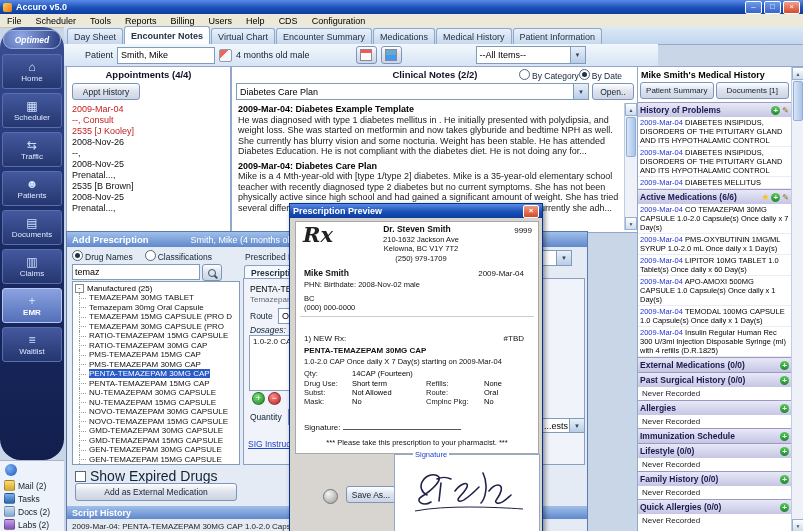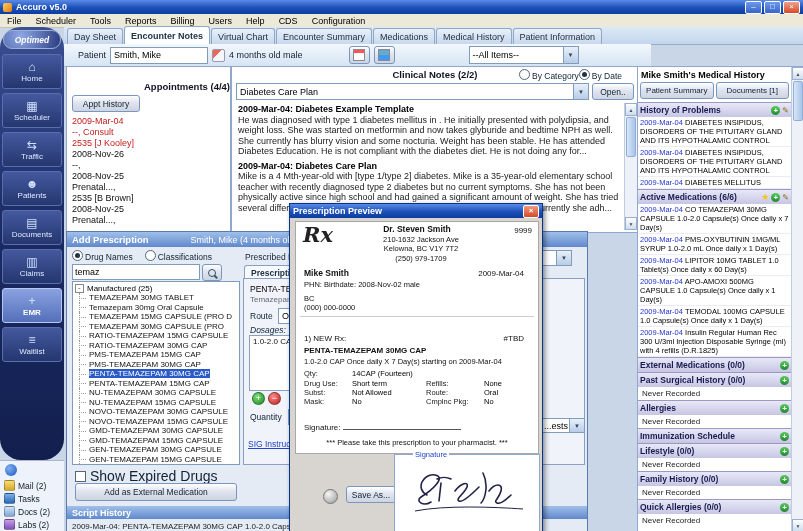--- a/index.html
+++ b/index.html
@@ -57,21 +57,21 @@
     background:linear-gradient(#dce9f7,#c2d6ec);border-bottom:1px solid #94accc;
     display:flex;align-items:flex-end;padding-left:3px;}
   .tab{height:15px;font-size:9px;padding:0 6px;margin-right:1px;color:#234;
     background:linear-gradient(#e8f0fa,#c8d8ec);border:1px solid #8fa8c8;border-bottom:none;
     border-radius:3px 3px 0 0;display:flex;align-items:center;}
   .tab.active{background:#fbfdff;font-weight:bold;height:17px;}
 
   
   .patient-bar{position:absolute;left:64px;top:44px;width:573px;height:22px;
     background:linear-gradient(#f2f7fc,#d6e4f4);border-bottom:1px solid #a8bcd8;
-    display:flex;align-items:center;gap:4px;padding-left:14px;}
+    display:flex;align-items:center;gap:4px;padding-left:21px;}
   .plabel{font-size:9px;color:#123;}
   .pt-name{width:90px;height:15px;background:#fff;border:1px solid #7f9db9;font-size:9px;
     display:flex;align-items:center;padding:0 3px;}
   .mini-icon{width:11px;height:11px;border-radius:2px;
     background:linear-gradient(135deg,#e86a5a 40%,#f5f7fa 40%);border:1px solid #99a;}
   .age-text{font-size:9px;color:#123;margin-right:42px;}
   .btn{background:linear-gradient(#ffffff,#e0e4ee 45%,#cdd4e2);border:1px solid #7a96be;
     border-radius:3px;color:#123;display:flex;align-items:center;justify-content:center;}
   .icon-btn{width:19px;height:16px;}
   .ib-glyph1{width:10px;height:10px;background:linear-gradient(#f55 30%,#fff 30%);border:1px solid #889;}
@@ -87,21 +87,21 @@
   .scrollbar{width:12px;background:#eef2f8;display:flex;flex-direction:column;}
   .sb-btn{height:11px;background:linear-gradient(#fdfefe,#cfdcec);border:1px solid #9ab0d0;
     font-size:5px;color:#456;display:flex;align-items:center;justify-content:center;}
   .sb-thumb{margin:1px;height:38px;background:linear-gradient(90deg,#d8e6f8,#a8c4e8);
     border:1px solid #90aed6;border-radius:2px;}
   .sb-spacer{flex:1;}
 
   
   .appointments{position:absolute;left:66px;top:66px;width:163px;height:165px;background:#fff;
     border:1px solid #90a8cc;overflow:hidden;}
-  .panel-title{text-align:right;font-size:9.5px;font-weight:bold;padding-top:2px;color:#112;margin-top:12px;}
+  .panel-title{text-align:center;font-size:9.5px;font-weight:bold;padding-top:2px;color:#112;}
   .appt-btn{margin:3px 0 3px 5px;width:66px;height:15px;font-size:8.5px;}
   .appt-list{padding:1px 5px;font-size:9px;line-height:11px;color:#111;}
   .appt-line.red{color:#c22020;}
 
   
   .clinical{position:absolute;left:231px;top:66px;width:406px;height:165px;background:#fff;
     border:1px solid #90a8cc;overflow:hidden;}
   .clin-head{position:relative;height:15px;}
   .clin-title{position:absolute;left:0;right:0;top:2px;text-align:center;
     font-size:9.5px;font-weight:bold;color:#112;}

